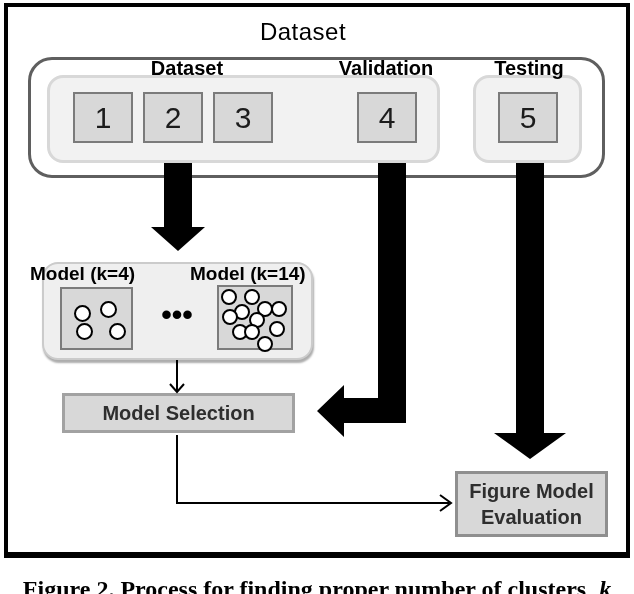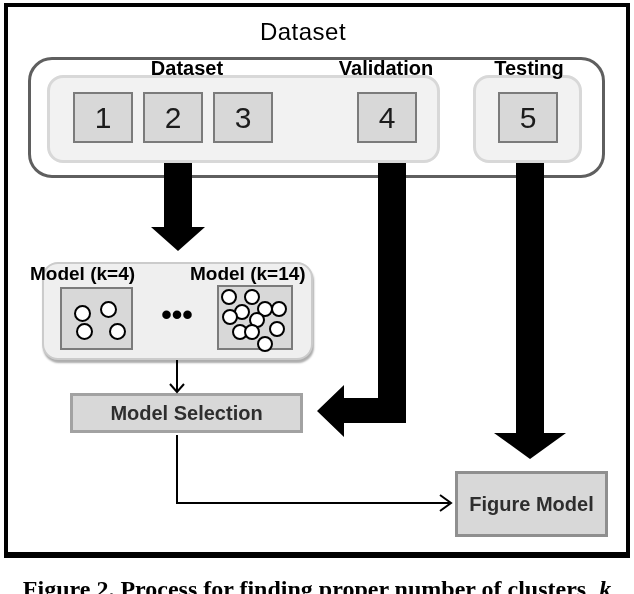--- a/index.html
+++ b/index.html
@@ -63,21 +63,21 @@
     background:#fff;border:2px solid #000;
   }
   .dots{left:152px;top:300px;width:50px;text-align:center;
     font-size:30px;line-height:30px;font-weight:bold;z-index:3;}
 
   .panel{
     background:var(--c-box_fill,#d8d8d8);z-index:3;
     display:flex;align-items:center;justify-content:center;flex-direction:column;
     font-weight:bold;font-size:20px;color:#2e2e2e;text-align:center;line-height:26px;
   }
-  .model-selection{left:70px;top:393px;width:233px;height:40px;border:3px solid #a2a2a2;}
+  .model-selection{left:62px;top:393px;width:233px;height:40px;border:3px solid #a2a2a2;}
   .final-eval{left:455px;top:471px;width:153px;height:66px;border:3px solid #8f8f8f;}
 
   .arrows{left:0;top:0;width:634px;height:594px;z-index:4;pointer-events:none;}
 
   .caption{
     left:0;top:576px;width:634px;text-align:center;z-index:2;
     font-family:"Liberation Serif",serif;font-weight:bold;font-size:24px;white-space:nowrap;
   }
   .caption .kvar{font-style:italic;margin-left:7px;}
 </style>
@@ -125,20 +125,21 @@
     <div class="circle" style="left: 50px; top: 34px; width: 16px; height: 16px;"></div>
     <div class="circle" style="left: 38px; top: 49px; width: 16px; height: 16px;"></div>
   </div>
 
 <div class="abs panel model-selection">
   <span>Model Selection</span>
 </div>
 
 <div class="abs panel final-eval">
   <span>Figure Model</span>
+  <span>Evaluation</span>
 </div>
 
 <svg class="abs arrows" viewBox="0 0 634 594" xmlns="http://www.w3.org/2000/svg">
 
   <polygon fill="#000" points="164,163 192,163 192,227 205,227 178,251 151,227 164,227"></polygon>
 
   <polygon fill="#000" points="378,163 406,163 406,423 344,423 344,437 317,411 344,385 344,398 378,398"></polygon>
 
   <polygon fill="#000" points="516,163 544,163 544,433 566,433 530,459 494,433 516,433"></polygon>
 

